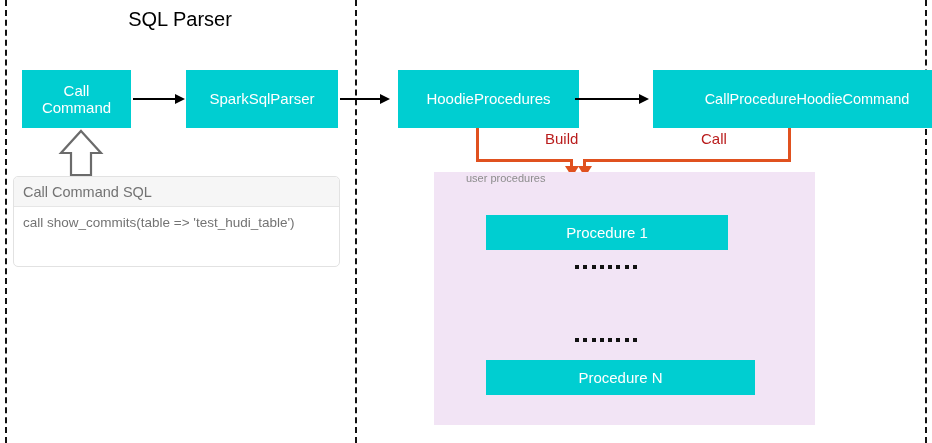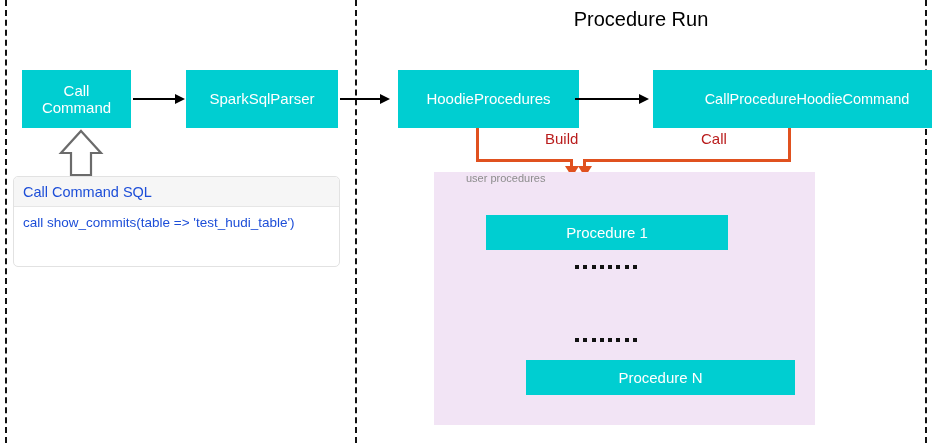--- a/index.html
+++ b/index.html
@@ -12,21 +12,21 @@
 
   .node{position:absolute;background:#00CED1;color:#ffffff;display:flex;align-items:center;justify-content:center;text-align:center;font-size:15px;line-height:1.15;box-sizing:border-box;}
   .node.small{font-size:14.5px;}
 
   .arrow-h{position:absolute;height:2px;background:#000;}
   .arrow-head{position:absolute;width:0;height:0;border-top:5.5px solid transparent;border-bottom:5.5px solid transparent;border-left:10px solid #000;}
 
   .blockarrow{position:absolute;}
 
   .sqlbox{position:absolute;box-sizing:border-box;border:1px solid #e2e2e2;border-radius:5px;background:#ffffff;overflow:hidden;box-shadow:0 0 0 0 rgba(0,0,0,0);}
-  .sqlrow{box-sizing:border-box;padding:5px 9px;font-size:13.5px;color:#1d4ed8;white-space:nowrap;display:flex;align-items:center;}
+  .sqlrow{box-sizing:border-box;padding:5px 9px;font-size:13.5px;color:#737373;white-space:nowrap;display:flex;align-items:center;}
   .sqlrow.head{background:#f6f6f6;font-size:14.5px;height:30px;border-bottom:1px solid #e6e6e6;border-radius:4px 4px 0 0;}
   .sqlrow.item{height:30px;border-bottom:1px solid #ececec;background:#fff;}
   .sqlrow.item:last-child{border-bottom:none;}
 
   .oline{position:absolute;background:#E0511F;}
   .ohead{position:absolute;width:0;height:0;border-left:7px solid transparent;border-right:7px solid transparent;border-top:11px solid #E0511F;}
   .olabel{position:absolute;font-size:15px;color:#b91c1c;background:#fff;padding:0 4px;white-space:nowrap;}
 
   .panel{position:absolute;background:#F2E4F5;}
   .panel-label{position:absolute;font-size:11px;color:#8d8d8d;white-space:nowrap;}
@@ -38,21 +38,21 @@
 </style>
 </head>
 <body>
 
 <div id="canvas">
 
   <div class="vdash" style="left:5px;"></div>
   <div class="vdash" style="left:355px;"></div>
   <div class="vdash" style="left:925px;"></div>
 
-  <div class="section-title" style="left:357px;top:9px;width:568px;">Procedure Run</div>
+  <div class="section-title" style="left:5px;top:9px;width:350px;">SQL Parser</div>
 
   <div class="node" style="left:22px;top:70px;width:109px;height:58px;flex-direction:column;">
     <span>Call</span>
     <span>Command</span>
   </div>
 
   <div class="arrow-h" style="left:133px;top:98px;width:44px;"></div>
   <div class="arrow-head" style="left:175px;top:93.5px;"></div>
 
   <div class="node" style="left:186px;top:70px;width:152px;height:58px;">
@@ -120,17 +120,17 @@
       <i></i>
       <i></i>
       <i></i>
       <i></i>
       <i></i>
       <i></i>
       <i></i>
       <i></i>
     </div>
 
-  <div class="proc" style="left:486px;top:360px;width:269px;height:35px;margin-left:40px;">
+  <div class="proc" style="left:486px;top:360px;width:269px;height:35px;">
     <span>Procedure N</span>
   </div>
 
 </div>
 
 </body></html>

